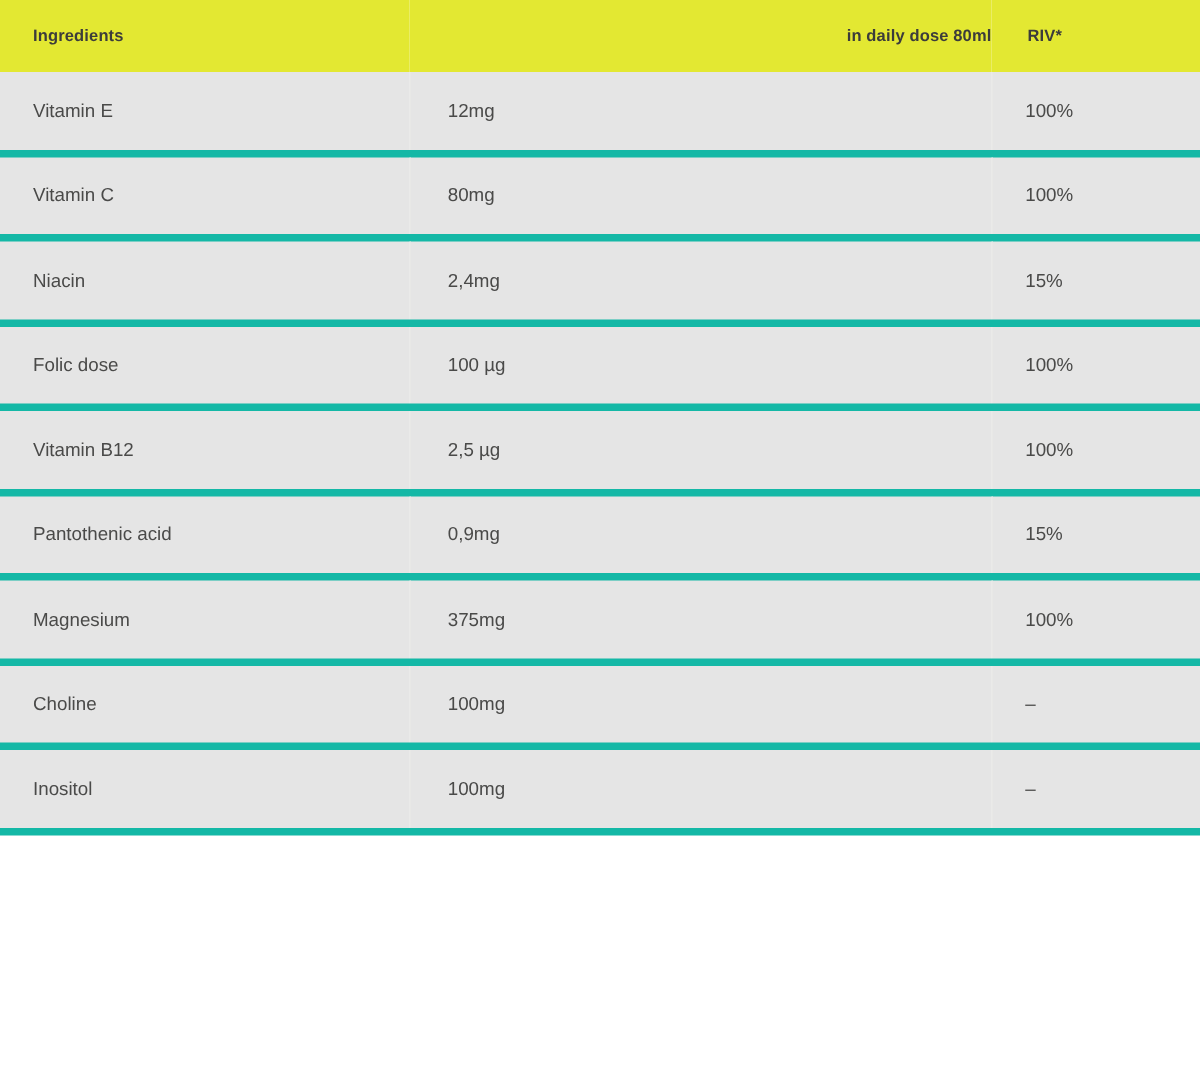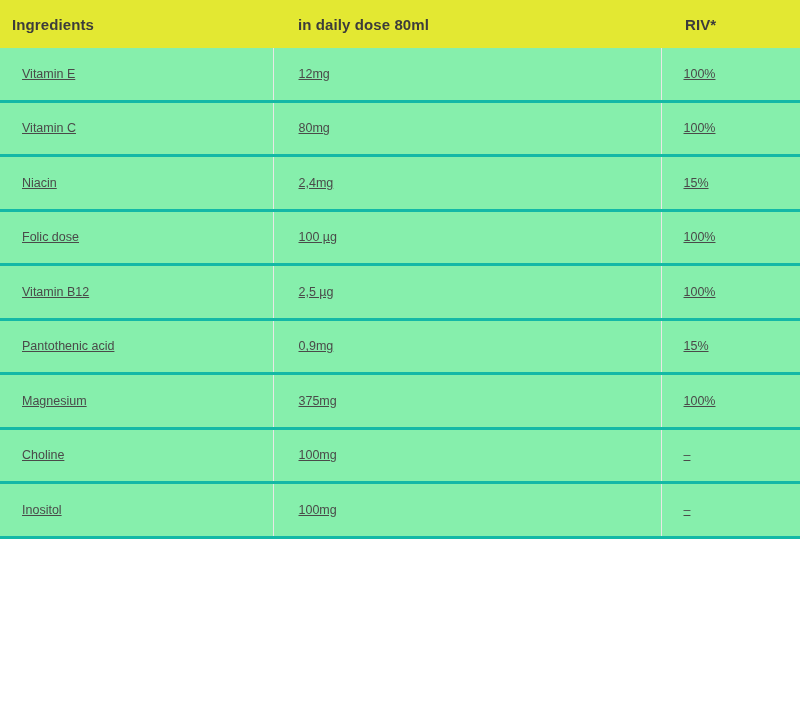--- a/index.html
+++ b/index.html
@@ -19,42 +19,41 @@
     border-collapse: collapse;
     table-layout: fixed;
   }
   .nutrition-table col.col-ingredient { width: 273px; }
   .nutrition-table col.col-dose { width: 388px; }
   .nutrition-table col.col-riv { width: 139px; }
 
   .nutrition-table thead th {
     background: #e3e832;
     color: #3c3c3b;
-    font-size: 15px;
+    font-size: 11px;
     font-weight: bold;
     text-align: left;
     height: 48px;
-    padding: 0 0 0 12px;
+    padding: 0 0 0 22px;
     vertical-align: middle;
     border: none;
     letter-spacing: 0.1px;
   }
-  .nutrition-table thead th.th-dose { padding-left: 25px; }
+  .nutrition-table thead th.th-dose { padding-left: 25px; text-align: right; }
   .nutrition-table thead th.th-riv { padding-left: 24px; }
 
   .nutrition-table tbody td {
     height: 51.5px;
     font-size: 12.5px;
     color: #4a4a49;
     padding: 0 0 0 22px;
     vertical-align: middle;
-    border-bottom: 3px solid #14b8a6;
+    border-bottom: 5px solid #14b8a6;
     border-right: 1px solid #e8e8e6;
-    background: #86efac;
-    text-decoration: underline;
+    background: #e5e5e5;
   }
   .nutrition-table tbody td.cell-dose { padding-left: 25px; }
   .nutrition-table tbody td.cell-riv {
     border-right: none;
   }
   .nutrition-table tbody tr:first-child td { border-top: none; }
 </style>
 </head>
 <body>
 

